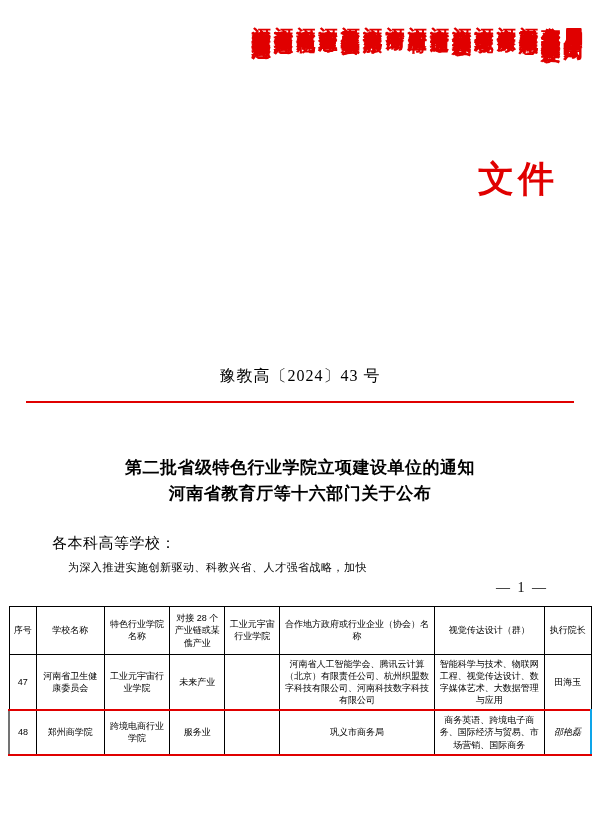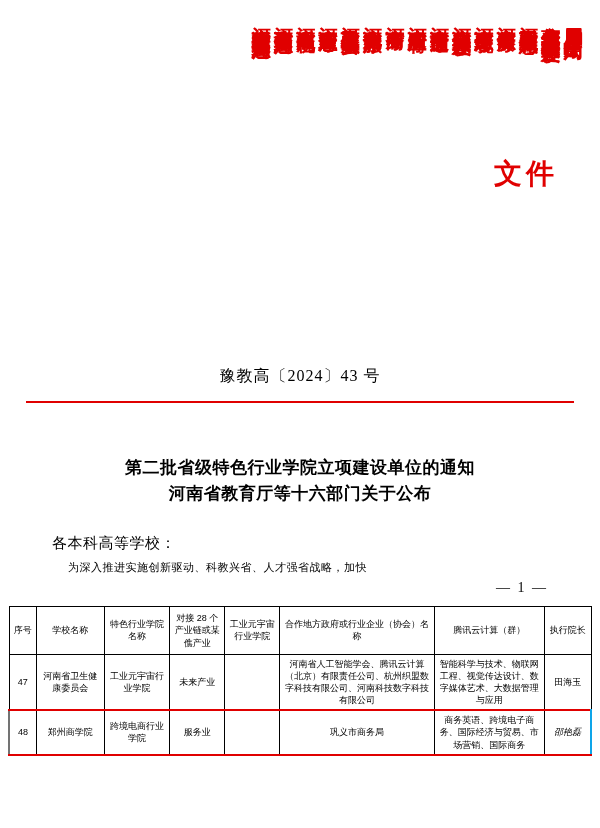--- a/index.html
+++ b/index.html
@@ -48,21 +48,21 @@
     line-height: 1.12;
     letter-spacing: 1px;
     white-space: nowrap;
   }
   .wenjian {
     position: absolute;
     right: 42px;
     top: 155px;
     color: #e00000;
     font-weight: 700;
-    font-size: 28px;
+    font-size: 36px;
     letter-spacing: 4px;
     font-family: "Liberation Serif", "DejaVu Serif", serif;
     margin-left: 12px;
   }
 
   
   .docnum {
     text-align: center;
     font-size: 16px;
     letter-spacing: 1px;
@@ -204,21 +204,21 @@
           <col class="c7">
       </colgroup>
       <thead>
         <tr>
           <th>序号</th>
           <th>学校名称</th>
           <th>特色行业学院名称</th>
           <th>对接 28 个产业链或某僬产业</th>
           <th>工业元宇宙行业学院</th>
           <th>合作地方政府或行业企业（协会）名称</th>
-          <th>腾讯云计算（群）</th>
+          <th>视觉传达设计（群）</th>
           <th>执行院长</th>
         </tr>
       </thead>
       <tbody>
         <tr>
           <td>47</td>
           <td>河南省卫生健康委员会</td>
           <td>工业元宇宙行业学院</td>
           <td>未来产业</td>
           <td></td>

